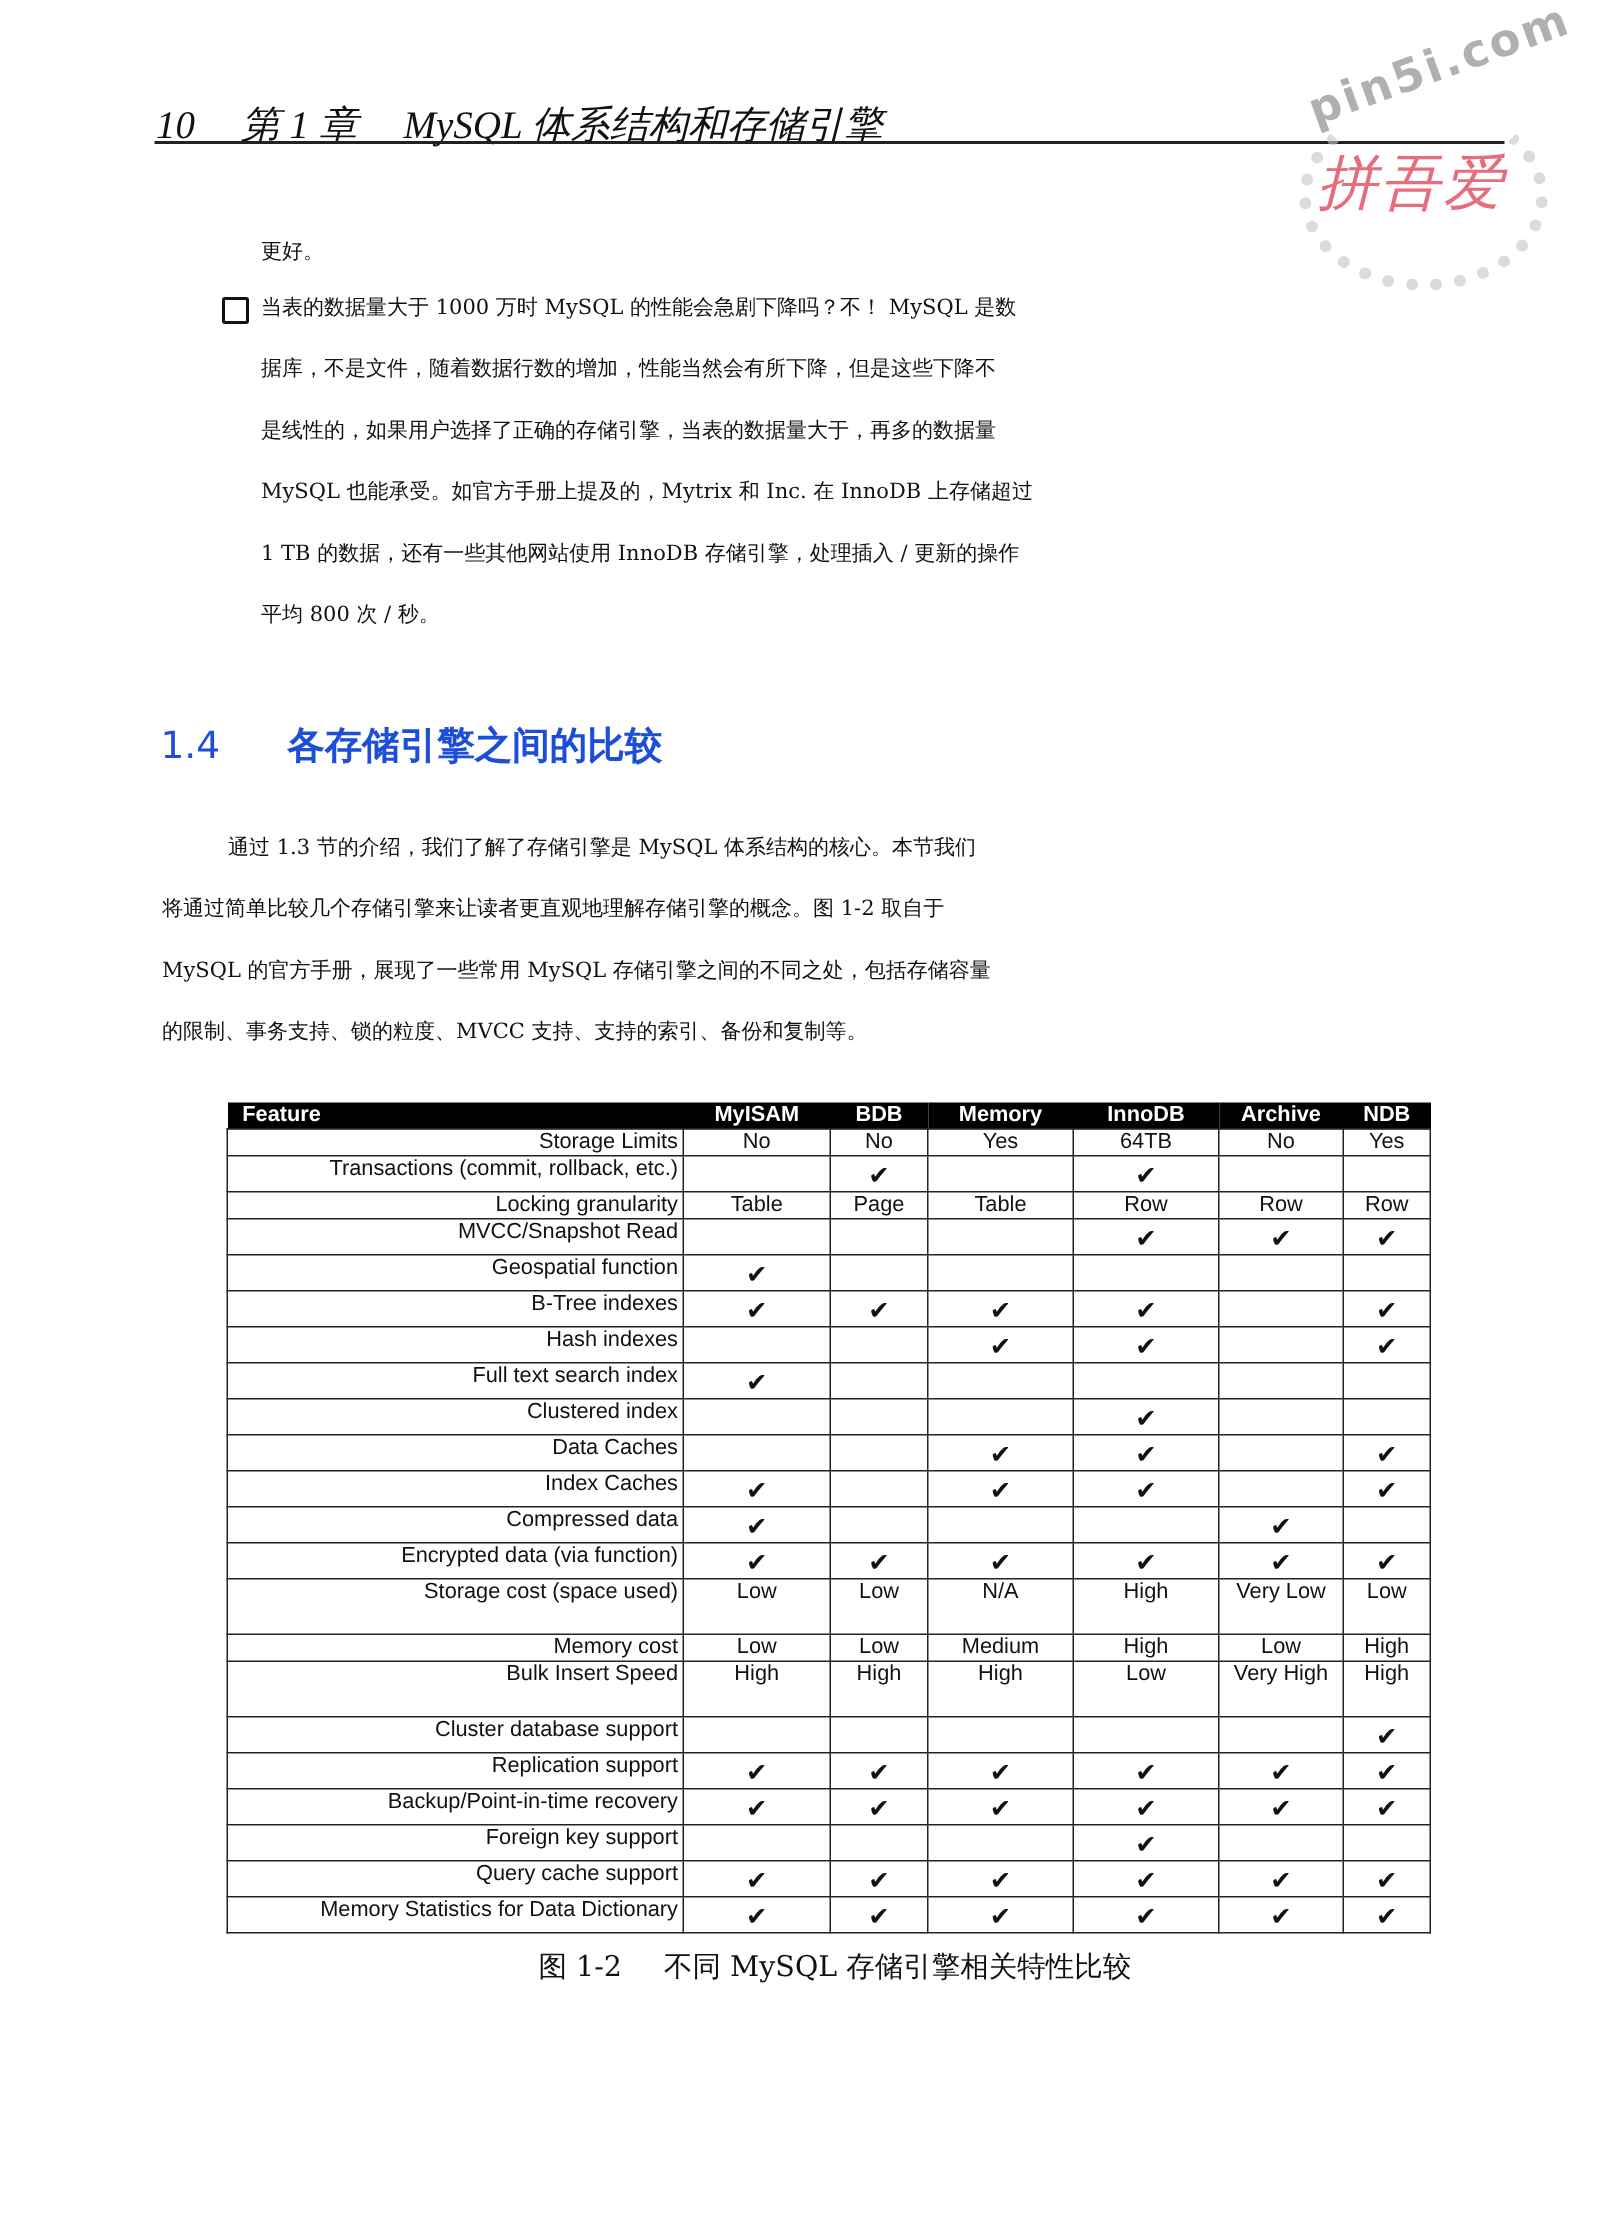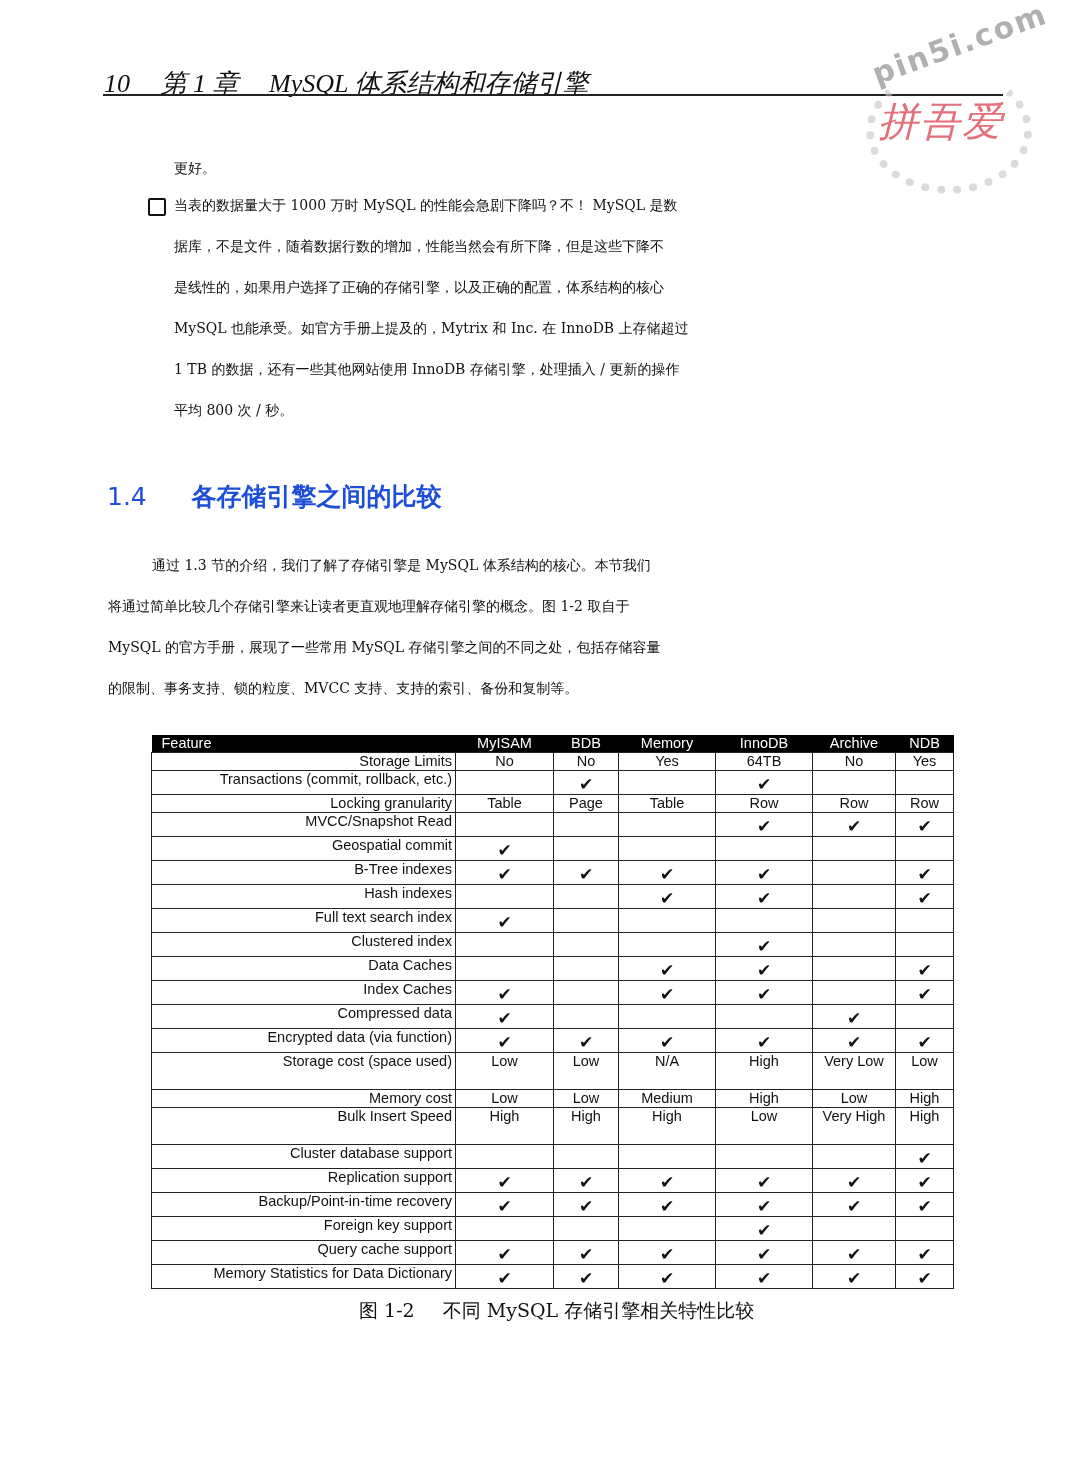--- a/index.html
+++ b/index.html
@@ -27,21 +27,21 @@
   .para-indent { left: 174px; width: 824px; }
   .bullet-box { position: absolute; left: 148px; top: 198px; width: 14px; height: 14px; border: 2.5px solid #111; border-radius: 2px; }
 
   .section-title { position: absolute; left: 107px; top: 480px; font-family: "DejaVu Sans", "Liberation Sans", sans-serif;
     font-size: 25px; font-weight: bold; color: #1d4ed8; white-space: nowrap; }
   .section-title .num { margin-right: 36px; font-weight: normal; }
 
   .figure { position: absolute; left: 151px; top: 735px; width: 802px; }
   table.cmp { border-collapse: collapse; width: 802px; table-layout: fixed;
     font-family: "Liberation Sans", "DejaVu Sans", sans-serif; font-size: 14.5px; color: #111; }
-  table.cmp th { background: #000; color: #fff; font-weight: normal; height: 17px; padding: 0 4px; line-height: 17px; font-size: 14.5px; }
+  table.cmp th { background: #000; color: #fff; font-weight: bold; height: 17px; padding: 0 4px; line-height: 17px; font-size: 14.5px; }
   table.cmp th.feat { text-align: left; padding-left: 10px; }
   table.cmp td { border: 1.5px solid #222; padding: 0 3px; vertical-align: top; line-height: 17px; text-align: center; }
   table.cmp td.feat { text-align: right; padding-left: 10px; }
   table.cmp tr.r-text td { height: 17px; }
   table.cmp tr.r-check td { height: 22px; }
   table.cmp tr.r-tall td { height: 36px; }
   .check { display: inline-block; font-family: "DejaVu Sans", sans-serif; font-size: 17px; line-height: 18px; margin-top: 4px; font-weight: bold; color: #111; }
 
   .caption { position: absolute; left: 359px; top: 1298px; font-size: 19px; white-space: nowrap; }
   .caption .fig-num { margin-right: 22px; }
@@ -61,21 +61,21 @@
   <div class="wm-domain">pin5i.com</div>
   <div class="wm-brand">拼吾爱</div>
 </div>
 
 <div class="para para-indent" style="top:148px;">更好。</div>
 
 <div class="bullet-box"></div>
 <div class="para para-indent" style="top:185px;">
   <div>当表的数据量大于 1000 万时 MySQL 的性能会急剧下降吗？不！ MySQL 是数</div>
   <div>据库，不是文件，随着数据行数的增加，性能当然会有所下降，但是这些下降不</div>
-  <div>是线性的，如果用户选择了正确的存储引擎，以及正确的配置，体系结构的核心</div>
+  <div>是线性的，如果用户选择了正确的存储引擎，当表的数据量大于，再多的数据量</div>
   <div>MySQL 也能承受。如官方手册上提及的，Mytrix 和 Inc. 在 InnoDB 上存储超过</div>
   <div>1 TB 的数据，还有一些其他网站使用 InnoDB 存储引擎，处理插入 / 更新的操作</div>
   <div>平均 800 次 / 秒。</div>
 </div>
 
 <div class="section-title">
   <span class="num">1.4</span>
   <span>各存储引擎之间的比较</span>
 </div>
 
@@ -139,21 +139,21 @@
         <tr class="r-check">
           <td class="feat">MVCC/Snapshot Read</td>
           <td></td>
           <td></td>
           <td></td>
           <td><span class="check">✔</span></td>
           <td><span class="check">✔</span></td>
           <td><span class="check">✔</span></td>
         </tr>
         <tr class="r-check">
-          <td class="feat">Geospatial commit</td>
+          <td class="feat">Geospatial function</td>
           <td><span class="check">✔</span></td>
           <td></td>
           <td></td>
           <td></td>
           <td></td>
           <td></td>
         </tr>
         <tr class="r-check">
           <td class="feat">B-Tree indexes</td>
           <td><span class="check">✔</span></td>

